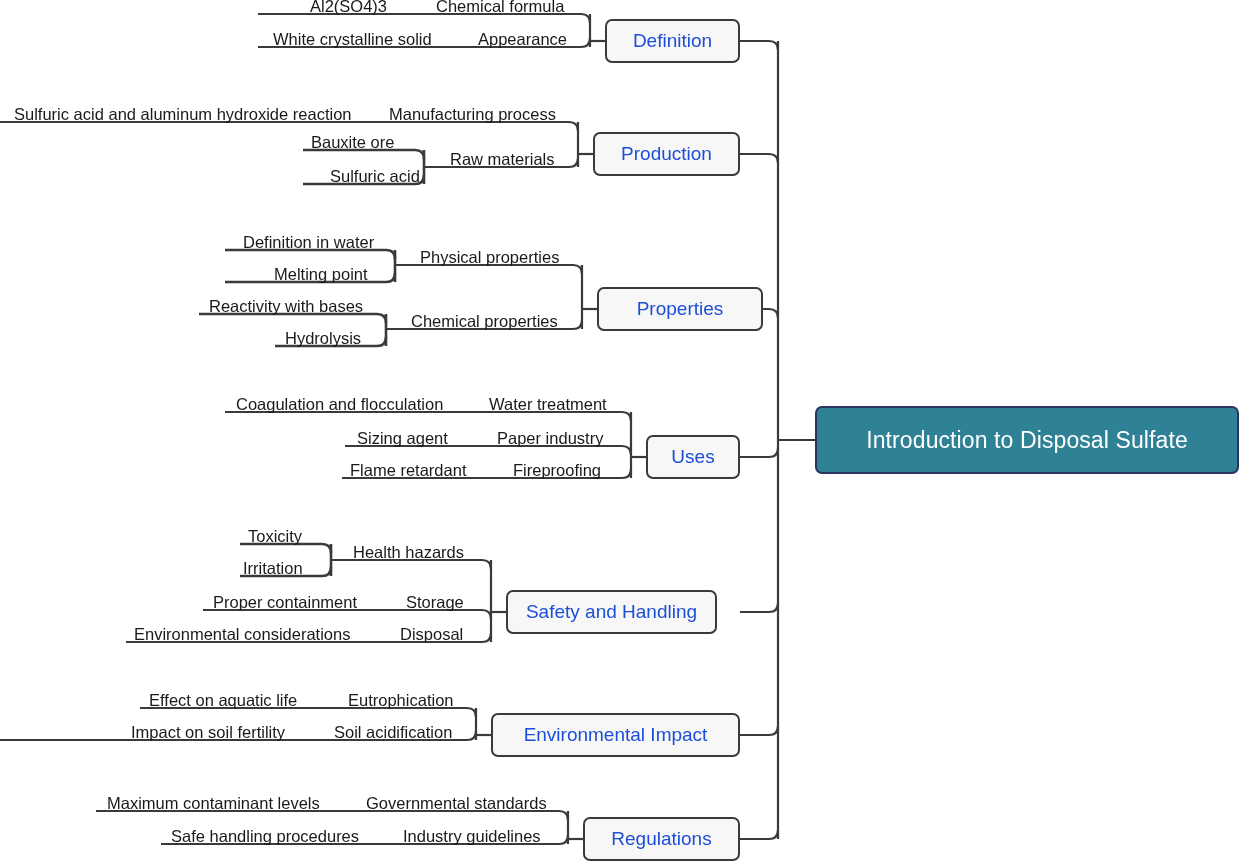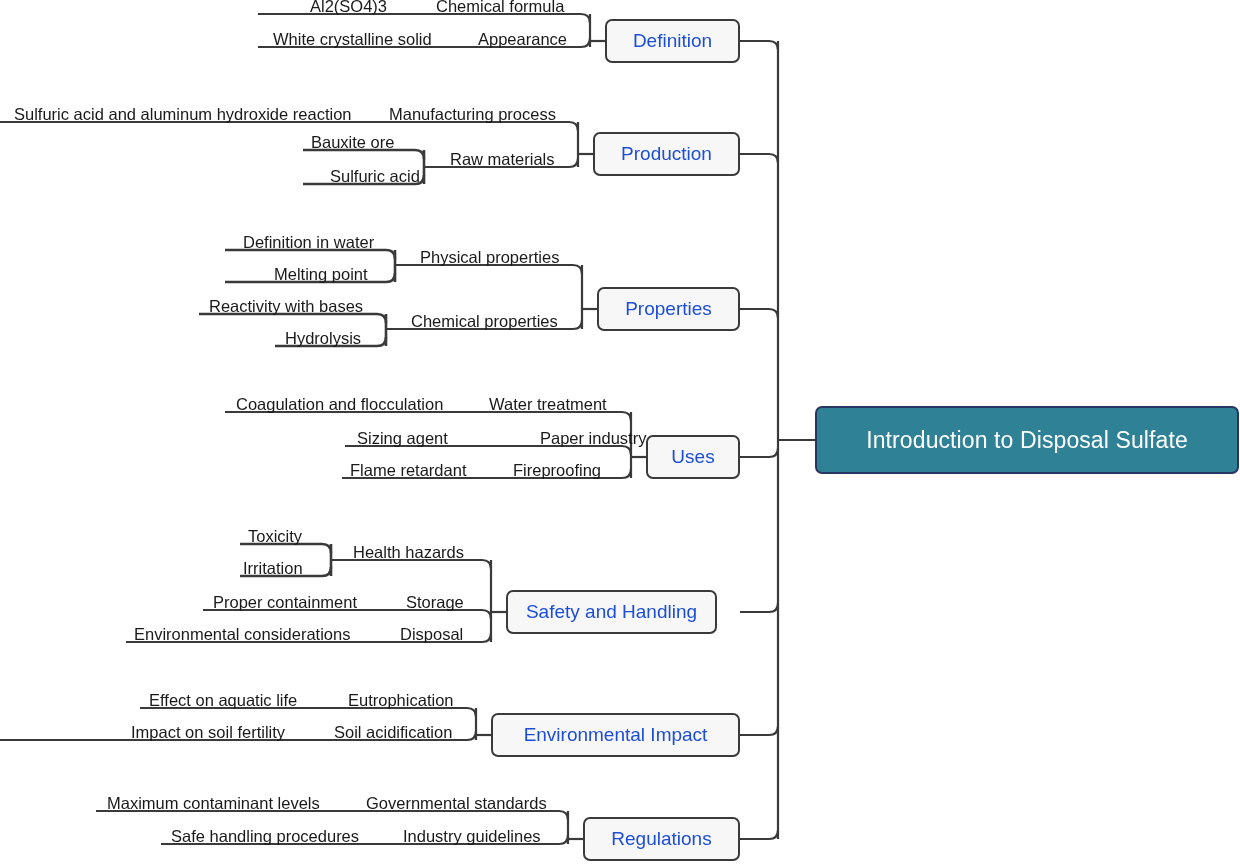--- a/index.html
+++ b/index.html
@@ -95,31 +95,31 @@
     <div class="cap sub-label" style="left: 436px; top: -2px;">Chemical formula</div>
     <div class="cap leaf-label" style="left: 310px; top: -2px;">Al2(SO4)3</div>
     <div class="cap sub-label" style="left: 478px; top: 31px;">Appearance</div>
     <div class="cap leaf-label" style="left: 273px; top: 31px;">White crystalline solid</div>
     <div class="node branch-node" style="left: 593px; top: 132px; width: 147px; height: 44px;">Production</div>
     <div class="cap sub-label" style="left: 389px; top: 106px;">Manufacturing process</div>
     <div class="cap leaf-label" style="left: 14px; top: 106px;">Sulfuric acid and aluminum hydroxide reaction</div>
     <div class="cap sub-label" style="left: 450px; top: 151px;">Raw materials</div>
     <div class="cap leaf-label" style="left: 311px; top: 134px;">Bauxite ore</div>
     <div class="cap leaf-label" style="left: 306px; top: 168px; margin-left: 24px;">Sulfuric acid</div>
-    <div class="node branch-node" style="left: 597px; top: 287px; width: 143px; height: 44px;">Properties</div>
+    <div class="node branch-node" style="left: 597px; top: 287px; width: 166px; height: 44px;">Properties</div>
     <div class="cap sub-label" style="left: 420px; top: 249px;">Physical properties</div>
     <div class="cap leaf-label" style="left: 243px; top: 234px;">Definition in water</div>
     <div class="cap leaf-label" style="left: 274px; top: 266px;">Melting point</div>
     <div class="cap sub-label" style="left: 411px; top: 313px;">Chemical properties</div>
     <div class="cap leaf-label" style="left: 209px; top: 298px;">Reactivity with bases</div>
     <div class="cap leaf-label" style="left: 285px; top: 330px;">Hydrolysis</div>
     <div class="node branch-node" style="left: 646px; top: 435px; width: 94px; height: 44px;">Uses</div>
     <div class="cap sub-label" style="left: 489px; top: 396px;">Water treatment</div>
     <div class="cap leaf-label" style="left: 236px; top: 396px;">Coagulation and flocculation</div>
-    <div class="cap sub-label" style="left: 497px; top: 430px; margin-left: 43px;">Paper industry</div>
+    <div class="cap sub-label" style="left: 497px; top: 430px;">Paper industry</div>
     <div class="cap leaf-label" style="left: 357px; top: 430px;">Sizing agent</div>
     <div class="cap sub-label" style="left: 513px; top: 462px;">Fireproofing</div>
     <div class="cap leaf-label" style="left: 350px; top: 462px;">Flame retardant</div>
     <div class="node branch-node" style="left: 506px; top: 590px; width: 211px; height: 44px;">Safety and Handling</div>
     <div class="cap sub-label" style="left: 353px; top: 544px;">Health hazards</div>
     <div class="cap leaf-label" style="left: 248px; top: 528px;">Toxicity</div>
     <div class="cap leaf-label" style="left: 243px; top: 560px;">Irritation</div>
     <div class="cap sub-label" style="left: 406px; top: 594px;">Storage</div>
     <div class="cap leaf-label" style="left: 213px; top: 594px;">Proper containment</div>
     <div class="cap sub-label" style="left: 400px; top: 626px;">Disposal</div>

